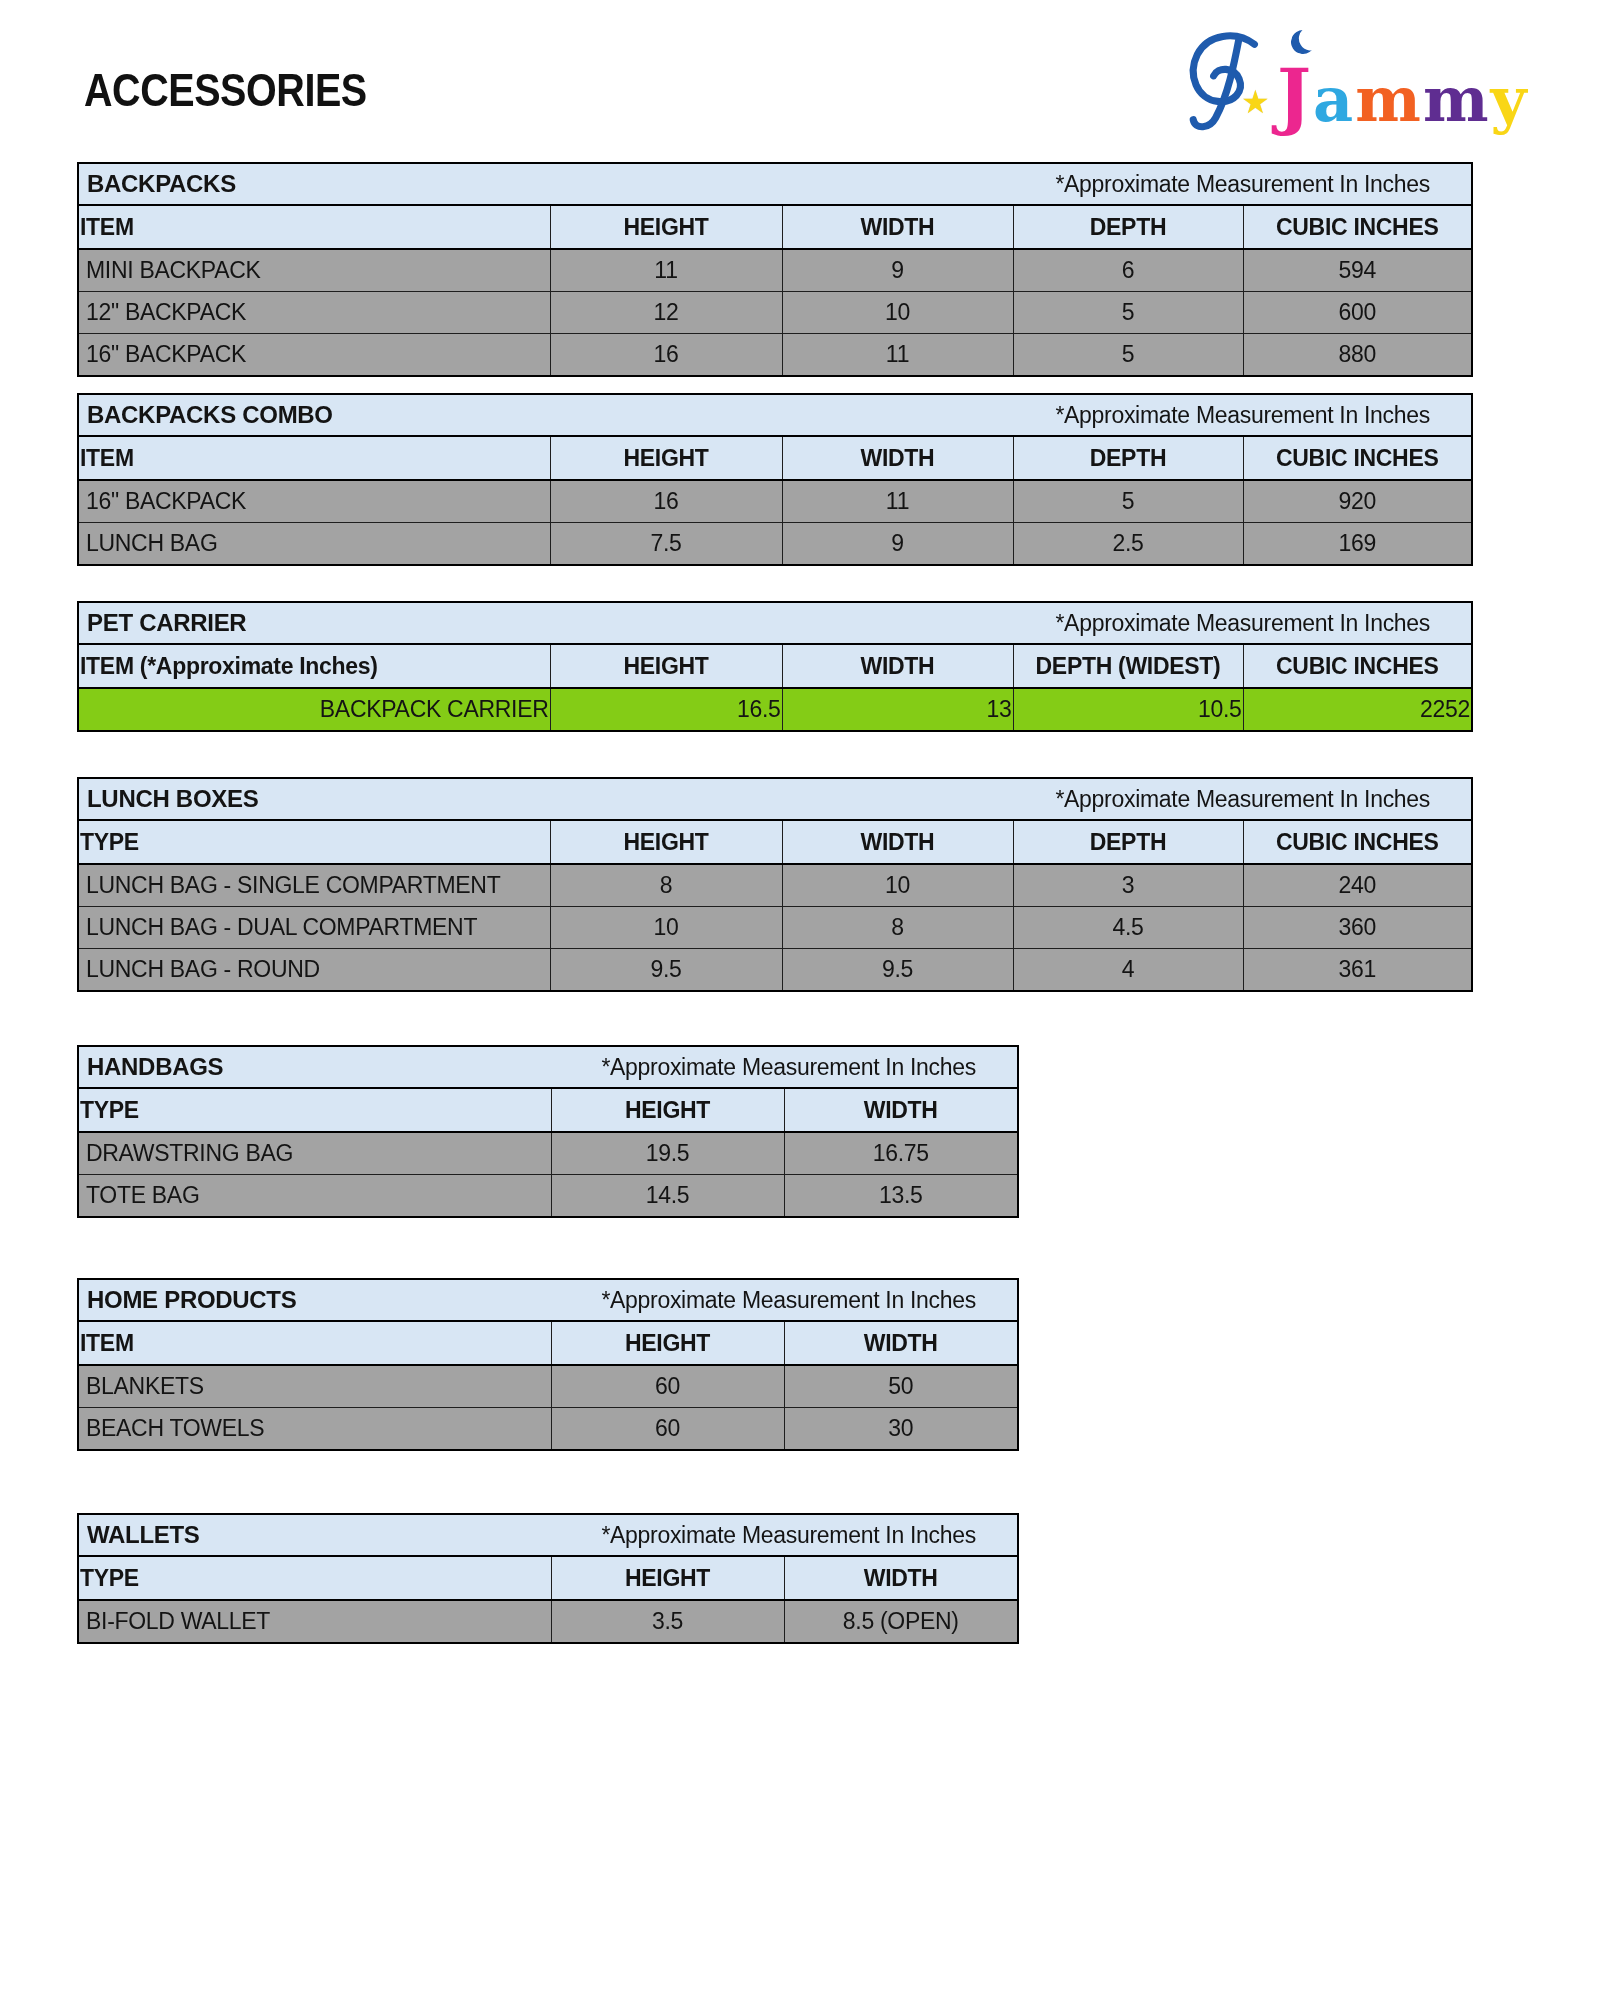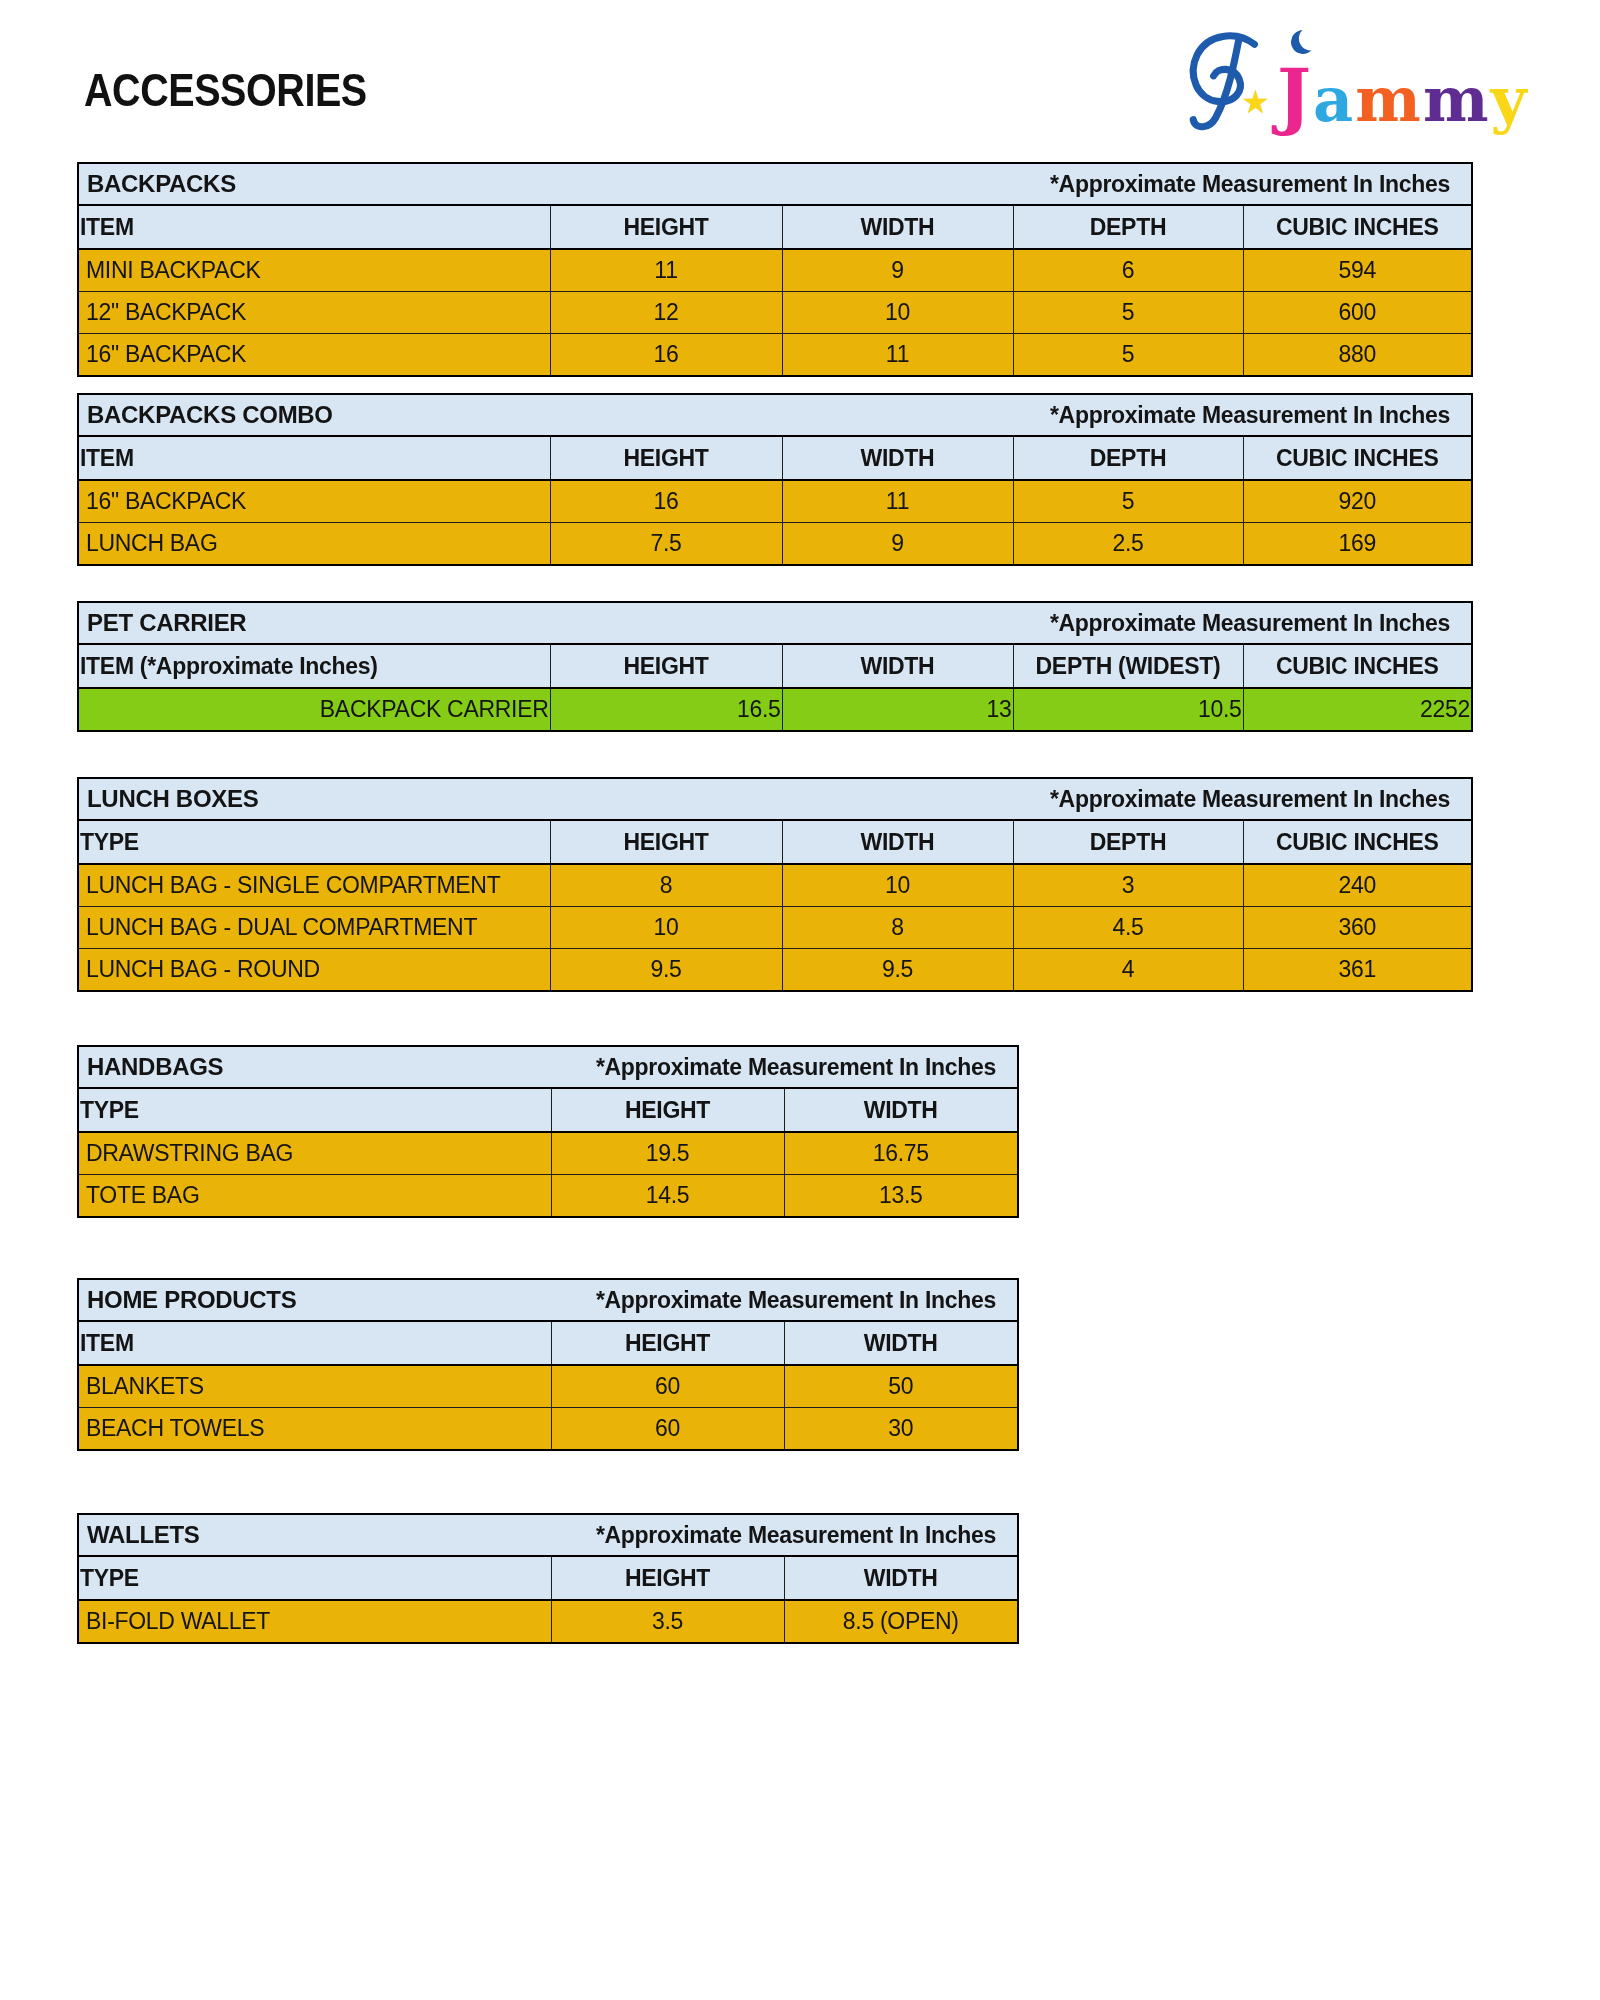--- a/index.html
+++ b/index.html
@@ -68,31 +68,31 @@
   .pos4{top:1045px;} .pos5{top:1278px;} .pos6{top:1513px;}
 
   .sheet td{border:1.6px solid #1e1e1e;vertical-align:middle;overflow:hidden;}
 
   .title-row td{
     height:38px;background:#d8e6f4;
     border-bottom:2.4px solid #000;
   }
   .tflex{display:flex;justify-content:space-between;align-items:center;padding-left:7px;gap:21px;}
   .tname{font-weight:bold;font-size:24px;white-space:nowrap;}
-  .tnote{font-weight:bold;font-size:23px;padding-right:20px;white-space:nowrap;}
+  .tnote{font-weight:normal;font-size:23px;padding-right:40px;white-space:nowrap;}
 
   .head-row td{
     height:40px;background:#d8e6f4;
     font-weight:bold;font-size:23px;text-align:center;
     border-bottom:2.4px solid #000;
   }
   .head-row td:first-child{text-align:left;padding-left:1px;}
 
   .data-row td{
-    height:39px;background:#eab308;
+    height:39px;background:#a3a3a3;
     font-size:23px;text-align:center;
   }
   .data-row td:first-child{text-align:left;padding-left:7px;}
   .pos2 .data-row td{background:#84cc16;text-align:right;}
 </style>
 </head>
 <body>
 
 <div class="page">
 

